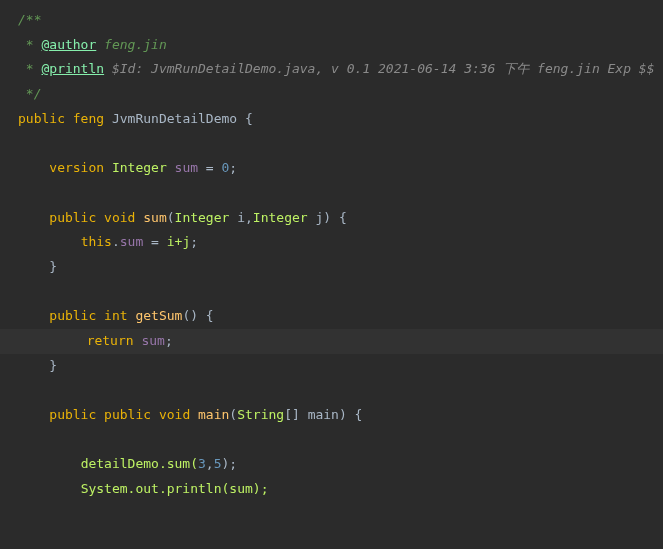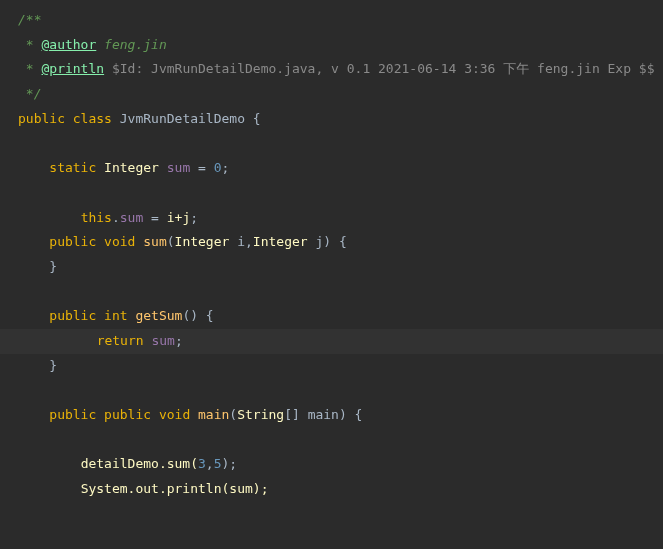--- a/index.html
+++ b/index.html
@@ -22,49 +22,49 @@
       padding: 8px 0 8px 18px;
       position: relative;
     }
     .line {
       white-space: pre;
       min-height: 24.7px;
     }
     .highlighted {
       background: #323232;
       margin-left: -18px;
-      padding-left: 34px;
+      padding-left: 24px;
     }
     .doc-comment { color: #629755; font-style: italic; }
     .doc-tag { color: #86efac; text-decoration: underline; }
-    .doc-val { color: #8a8a8a; }
+    .doc-val { color: #8a8a8a; font-style: italic; }
     .keyword { color: #eab308; }
     .class-name { color: #a9b7c6; }
     .method-name { color: #ffc66d; }
     .number { color: #6897bb; }
     .field { color: #9876aa; }
     .operator { color: #a9b7c6; }
     .punct { color: #a9b7c6; }
     .param { color: #a9b7c6; }
-    .plain { color: #fef9c3; }
+    .plain { color: #bef264; }
   </style>
 </head>
 <body>
 
 <div class="editor">
   <div class="line"><span class="doc-comment">/**</span></div>
   <div class="line"><span class="doc-comment"> * </span><span class="doc-tag">@author</span><span class="doc-comment"> feng.jin</span></div>
   <div class="line"><span class="doc-comment"> * </span><span class="doc-tag">@println</span><span class="doc-val"> $Id: JvmRunDetailDemo.java, v 0.1 2021-06-14 3:36 下午 feng.jin Exp $$</span></div>
   <div class="line"><span class="doc-comment"> */</span></div>
-  <div class="line"><span class="keyword">public</span><span> </span><span class="keyword">class</span><span> </span><span class="class-name">JvmRunDetailDemo</span><span class="punct"> {</span></div>
+  <div class="line"><span class="keyword">public</span><span> </span><span class="keyword">feng</span><span> </span><span class="class-name">JvmRunDetailDemo</span><span class="punct"> {</span></div>
   <div class="line"></div>
-  <div class="line">    <span class="keyword">static</span><span> </span><span class="plain">Integer</span><span> </span><span class="field">sum</span><span class="operator"> = </span><span class="number">0</span><span class="punct">;</span></div>
+  <div class="line">    <span class="keyword">version</span><span> </span><span class="plain">Integer</span><span> </span><span class="field">sum</span><span class="operator"> = </span><span class="number">0</span><span class="punct">;</span></div>
   <div class="line"></div>
+  <div class="line">    <span class="keyword">public</span><span> </span><span class="keyword">void</span><span> </span><span class="method-name">sum</span><span class="punct">(</span><span class="plain">Integer</span><span class="param"> i</span><span class="punct">,</span><span class="plain">Integer</span><span class="param"> j</span><span class="punct">) {</span></div>
   <div class="line">        <span class="keyword">this</span><span class="punct">.</span><span class="field">sum</span><span class="operator"> = </span><span class="plain">i+j</span><span class="punct">;</span></div>
-  <div class="line">    <span class="keyword">public</span><span> </span><span class="keyword">void</span><span> </span><span class="method-name">sum</span><span class="punct">(</span><span class="plain">Integer</span><span class="param"> i</span><span class="punct">,</span><span class="plain">Integer</span><span class="param"> j</span><span class="punct">) {</span></div>
   <div class="line">    <span class="punct">}</span></div>
   <div class="line"></div>
   <div class="line">    <span class="keyword">public</span><span> </span><span class="keyword">int</span><span> </span><span class="method-name">getSum</span><span class="punct">() {</span></div>
   <div class="line highlighted">        <span class="keyword">return</span><span class="field"> sum</span><span class="punct">;</span></div>
   <div class="line">    <span class="punct">}</span></div>
   <div class="line"></div>
   <div class="line">    <span class="keyword">public</span><span> </span><span class="keyword">public</span><span> </span><span class="keyword">void</span><span> </span><span class="method-name">main</span><span class="punct">(</span><span class="plain">String</span><span class="param">[] main</span><span class="punct">) {</span></div>
   <div class="line"></div>
   <div class="line">        <span class="plain">detailDemo.sum(</span><span class="number">3</span><span class="punct">,</span><span class="number">5</span><span class="punct">);</span></div>
   <div class="line">        <span class="plain">System.out.println(sum);</span></div>

